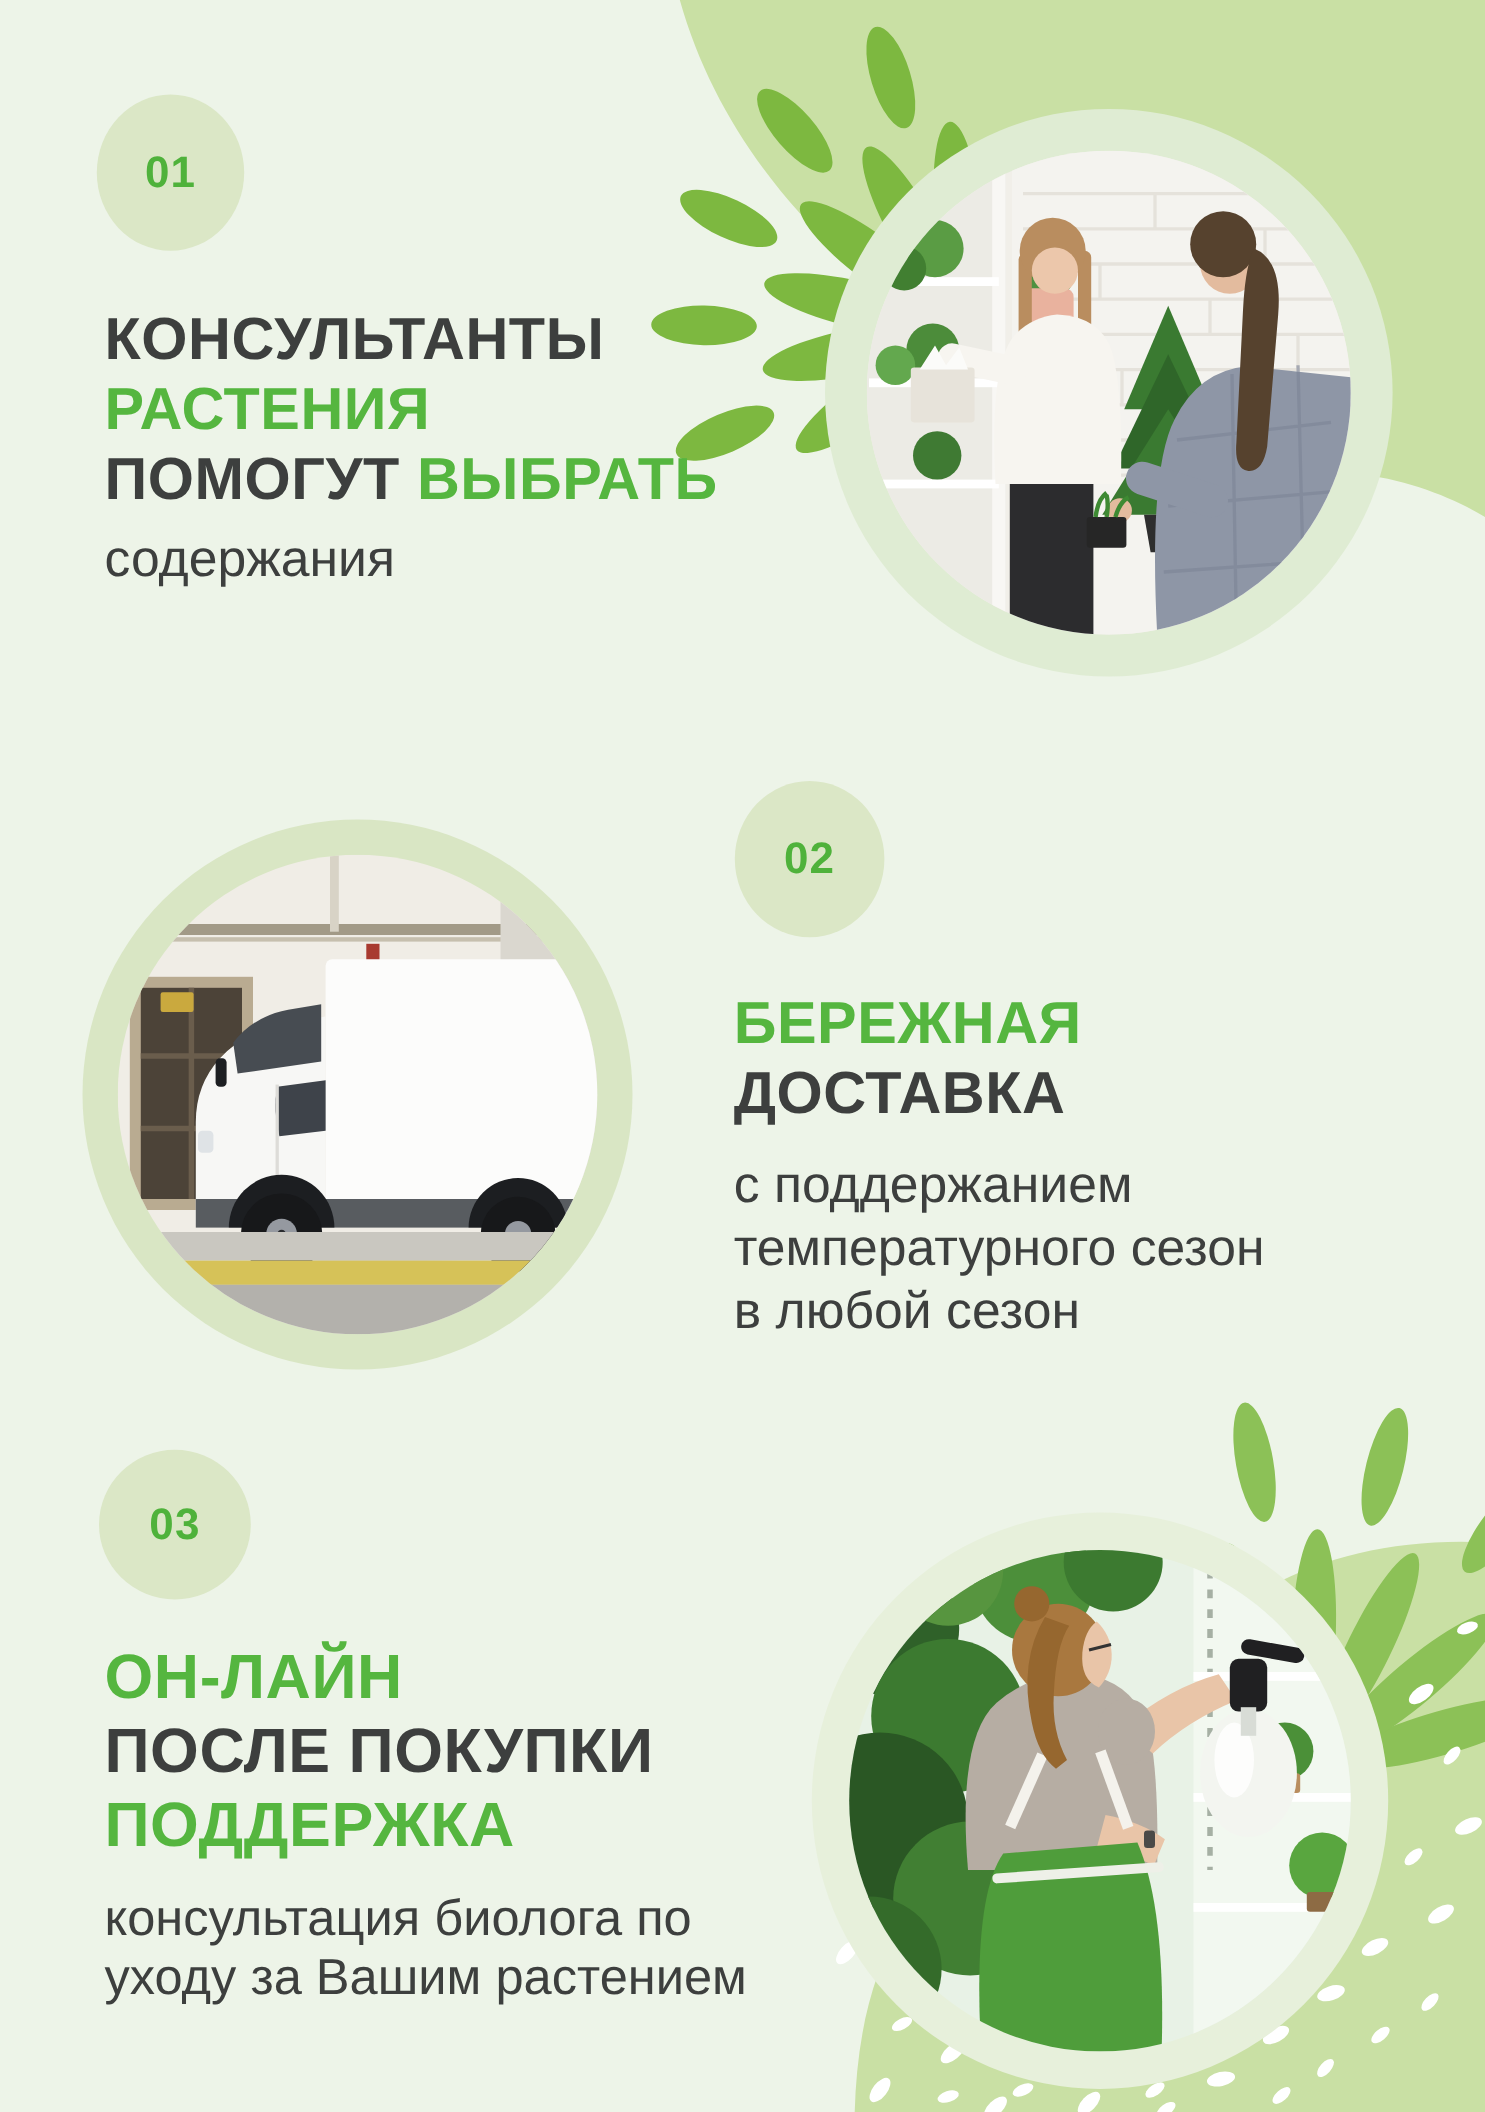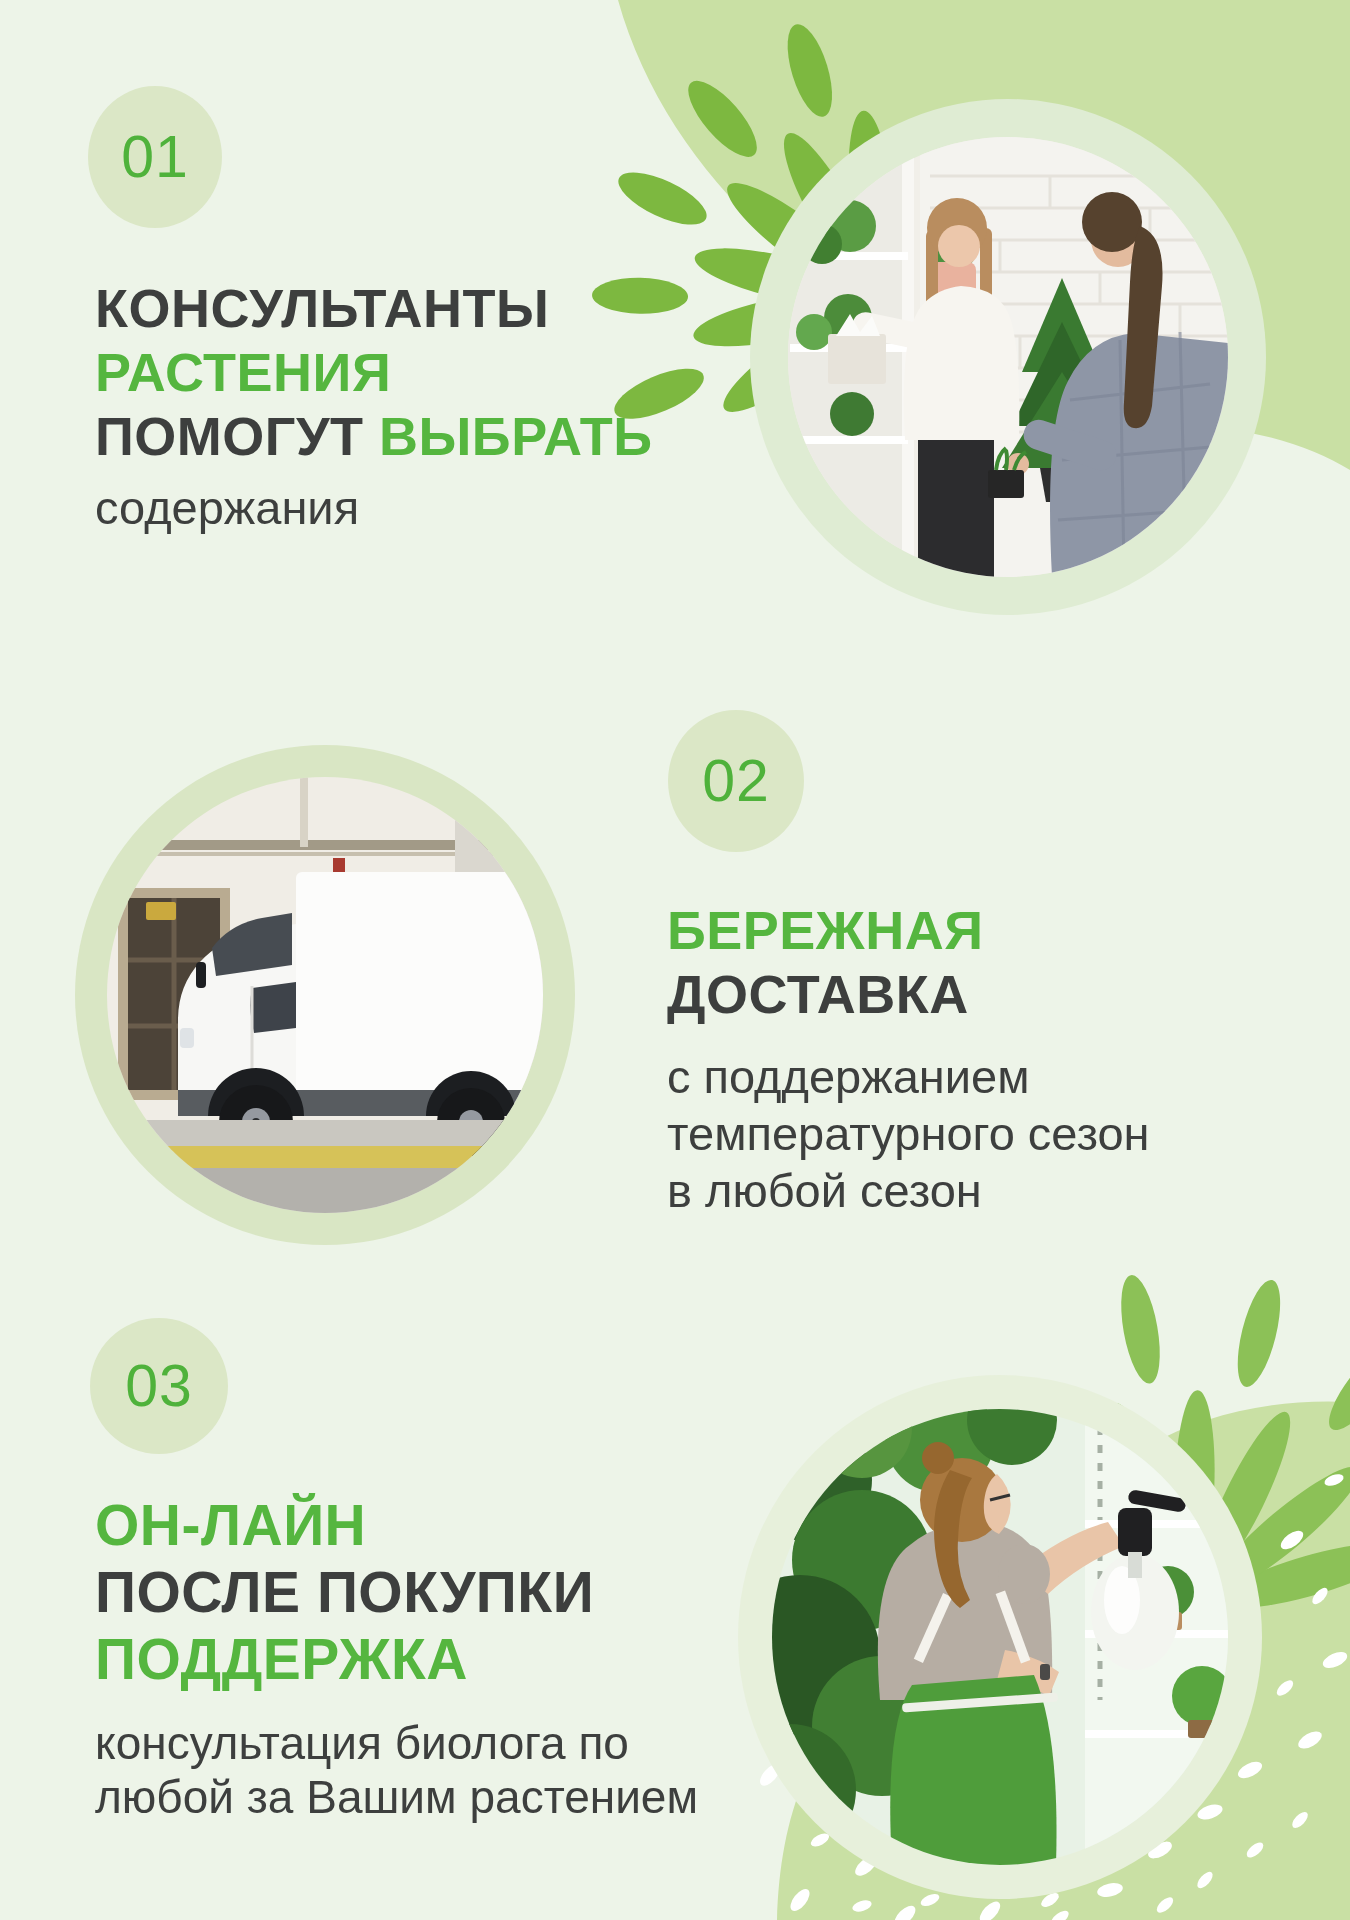--- a/index.html
+++ b/index.html
@@ -15,21 +15,21 @@
   .ring3{fill:var(--ring3,#e7f0db)}
   .leaf1{fill:var(--leaf,#7db840)}
   .leaf2{fill:var(--leaf2,#8cc157)}
   .badge{
     position:absolute;border-radius:50%;
     background:var(--badge-bg,#dbe7c6);
     display:flex;align-items:center;justify-content:center;z-index:3;
   }
   .badge span{
     color:var(--badge-num,#4fb23b);
-    font-weight:400;font-size:59px;letter-spacing:1px;
+    font-weight:700;font-size:40px;letter-spacing:1px;
   }
   .b1{left:88px;top:86px;width:134px;height:142px}
   .b2{left:668px;top:710px;width:136px;height:142px}
   .b3{left:90px;top:1318px;width:138px;height:136px}
   .title{
     position:absolute;margin:0;z-index:3;
     font-weight:700;font-size:54px;line-height:64px;letter-spacing:.5px;
     color:var(--dark,#3d3f3e);
   }
   .title .ln{display:block;white-space:nowrap}
@@ -276,16 +276,16 @@
   <div class="badge b3">
     <span>03</span>
   </div>
   <h2 class="title t3">
     <span class="ln"><span class="green">ОН-ЛАЙН</span></span>
     <span class="ln"><span class="dark">ПОСЛЕ ПОКУПКИ</span></span>
     <span class="ln"><span class="green">ПОДДЕРЖКА</span></span>
   </h2>
   <div class="sub s3">
     <span class="ln">консультация биолога по</span>
-    <span class="ln">любой за Вашим растением</span>
+    <span class="ln">уходу за Вашим растением</span>
   </div>
 
 </main>
 
 </body></html>

